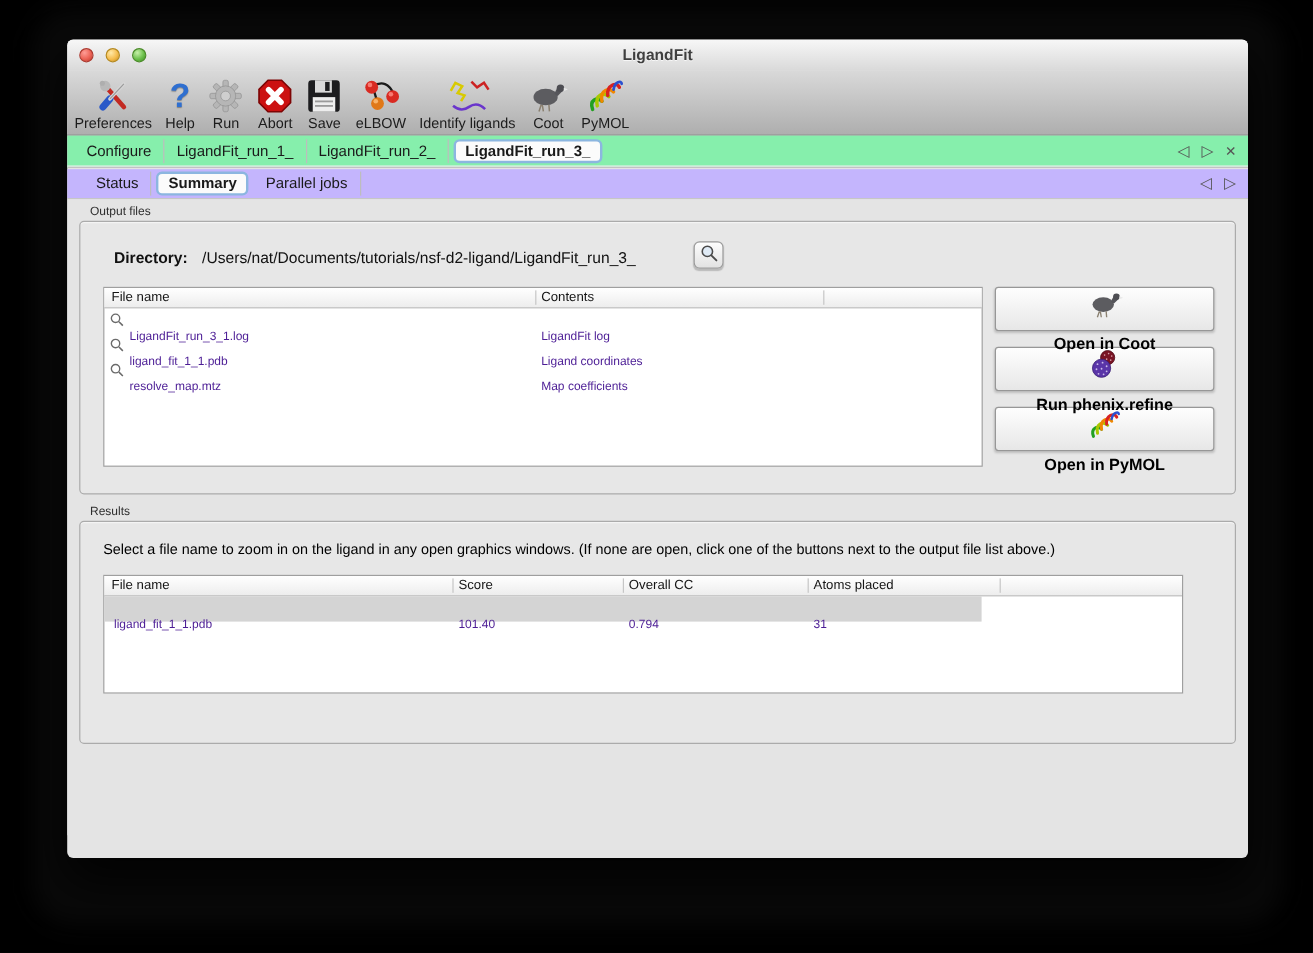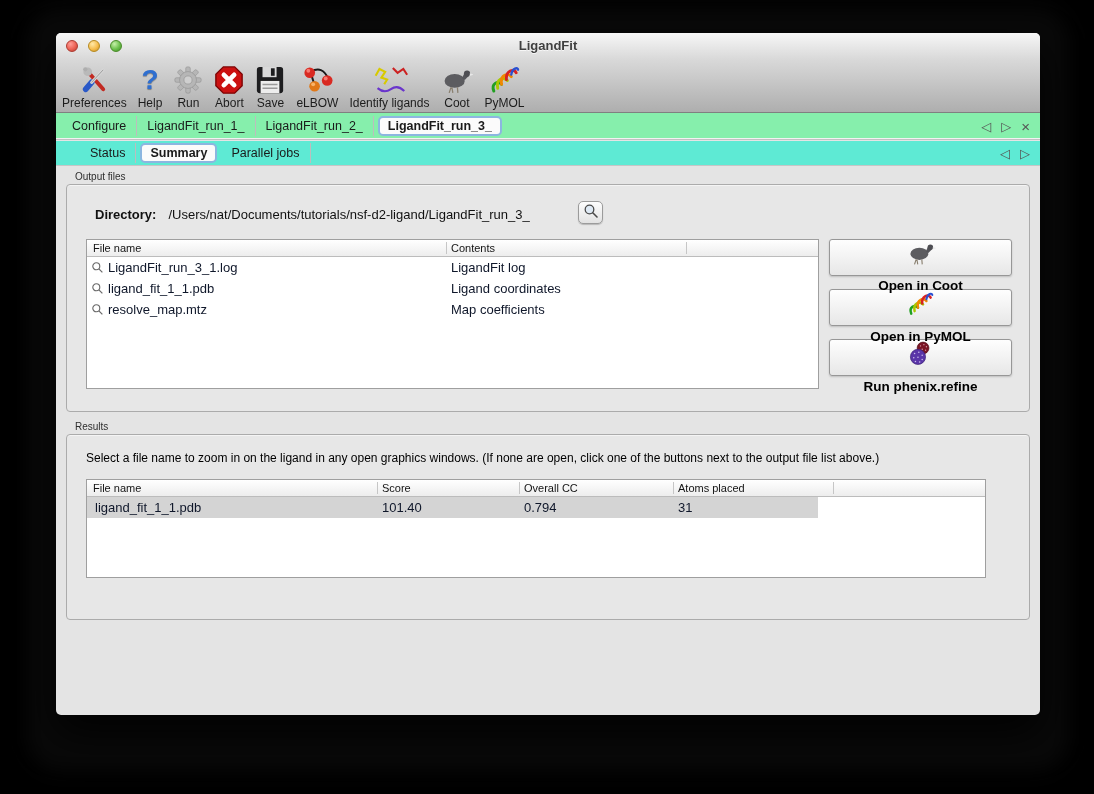--- a/index.html
+++ b/index.html
@@ -19,21 +19,21 @@
 
   .toolbar { position:absolute; left:0; top:26px; right:0; height:54px; background:linear-gradient(#d9d9d9,#aeaeae); border-bottom:1px solid #808080; display:flex; align-items:flex-end; padding:0 0 2px 6px; gap:11px; }
   .titem { display:flex; flex-direction:column; align-items:center; justify-content:flex-end; cursor:default; }
   .ticon { height:33px; display:flex; align-items:center; justify-content:center; }
   .tlabel { font-size:12px; color:#1c1c1c; line-height:14px; white-space:nowrap; }
   .helpglyph { font-size:28px; font-weight:bold; color:#2f6fd0; text-shadow:0 1px 1px rgba(0,0,0,.35); line-height:30px; }
 
   
   .tabrow { position:absolute; left:0; right:0; display:flex; align-items:center; background:#86efac; }
   .tabrow.main { top:80px; height:27px; border-bottom:1px solid #c2c2c2; box-shadow:inset 0 -1px 0 #f2f2f2; padding-left:6px; }
-  .tabrow.sub  { top:108px; height:25px; border-bottom:1px solid #c6c6c6; background:#5eead4; padding-left:24px; }
+  .tabrow.sub  { top:108px; height:25px; border-bottom:1px solid #c6c6c6; background:#c4b5fd; padding-left:14px; }
   .tab { font-size:12.5px; color:#1a1a1a; padding:3px 10px; border-right:1px solid #bdbdbd; white-space:nowrap; }
   .tab:last-of-type { border-right:none; }
   .tab.selected { font-weight:bold; background:#fbfbfb; border:2px solid #8cb6e0; border-radius:5px; padding:1px 8px; margin:0 4px; }
   .tabnav { margin-left:auto; display:flex; align-items:center; gap:10px; padding-right:10px; color:#555; font-size:13px; }
   .tabnav span { cursor:default; }
   .closex { font-size:15px; line-height:13px; }
 
   
   .content { position:absolute; left:0; top:133px; right:0; bottom:19px; background:#e4e4e4; padding:3px 10px 0; }
   .grouplabel { font-size:10px; color:#2e2e2e; margin:2px 0 2px 9px; }
@@ -47,21 +47,21 @@
   .dirpath { font-size:13px; color:#111; }
   .searchbtn { position:absolute; left:511px; top:16px; width:25px; height:23px; border:1px solid #9b9b9b; border-radius:5px; background:linear-gradient(#fdfdfd,#e2e2e2); display:flex; align-items:center; justify-content:center; box-shadow:0 1px 1px rgba(0,0,0,.2); }
 
   .datatable { position:absolute; background:#fff; border:1px solid #9f9f9f; }
   #filetable { left:19px; top:54px; width:733px; height:150px; }
   #resulttable { left:19px; top:44px; width:900px; height:99px; }
   .thead { position:relative; height:17px; background:linear-gradient(#ffffff,#ededed); border-bottom:1px solid #bcbcbc; }
   .th { position:absolute; top:2px; font-size:11px; color:#141414; }
   .tdiv { position:absolute; top:2px; bottom:2px; width:1px; background:#c6c6c6; }
   .trow { position:relative; height:21px; }
-  .trow .cell { position:absolute; top:3px; font-size:13px; color:#0f172a; white-space:nowrap; }
+  .trow .cell { position:absolute; top:18px; font-size:10px; color:#4c1d95; white-space:nowrap; }
   .rowicon { position:absolute; left:4px; top:3px; }
   .hl { background:#d4d4d4; }
 
   .actions { position:absolute; left:762px; top:54px; width:183px; }
   .actbtn { width:183px; height:37px; margin-bottom:13px; display:flex; align-items:center; gap:8px; padding:0 8px; background:linear-gradient(#fefefe,#e7e7e7); border:1px solid #979797; border-radius:3px; box-shadow:0 1px 2px rgba(0,0,0,.18); cursor:default;flex-direction:column; }
   .actbtn .lbl { font-size:13.5px; font-weight:bold; color:#000; white-space:nowrap; }
 
   .instruction { position:absolute; left:19px; top:16px; right:14px; font-size:12px; color:#000; white-space:nowrap; }
 
   
@@ -270,32 +270,20 @@
             <span>
               <svg width="30" height="26" viewBox="0 0 36 32">
                 <ellipse cx="16" cy="17" rx="11" ry="7.5" fill="#5c5c60"></ellipse>
                 <path d="M24 14 Q27 6 30 7 Q33 8 31 12 L27 16 Z" fill="#55555a"></path>
                 <circle cx="29.5" cy="9" r="3.4" fill="#4d4d52"></circle>
                 <path d="M32.5 8.5 l4 1.5 l-4 1.5 z" fill="#e8e8e8"></path>
                 <path d="M12 24 l-2 6 M13 24 l1 6 M19 24 l0.5 6" stroke="#8a8070" stroke-width="1.4" fill="none"></path>
               </svg>
             </span>
             <span class="lbl">Open in Coot</span>
-          </div>
-          <div class="actbtn">
-            <span>
-              <svg width="27" height="27" viewBox="0 0 32 32" fill="none" stroke-linecap="round">
-                <path d="M5 28 C2 20 9 17 13 21" stroke="#21a021" stroke-width="3"></path>
-                <path d="M9 25 C7 15 15 13 19 17" stroke="#a9c800" stroke-width="3"></path>
-                <path d="M13 21 C11 11 20 9 23 13" stroke="#f08800" stroke-width="3"></path>
-                <path d="M18 16 C17 7 26 4 28 9" stroke="#d82222" stroke-width="3"></path>
-                <path d="M23 11 C24 4 30 3 30 6" stroke="#2a4fd0" stroke-width="2.4"></path>
-              </svg>
-            </span>
-            <span class="lbl">Open in PyMOL</span>
           </div>
           <div class="actbtn">
             <span>
               <svg width="27" height="27" viewBox="0 0 32 32">
                 <circle cx="19" cy="9.5" r="7" fill="#7a1424" stroke="#4d0a16" stroke-width="0.8"></circle>
                 <g fill="#e8b9c2" opacity="0.85">
                   <circle cx="16" cy="7" r="0.8"></circle>
                     <circle cx="20" cy="5.5" r="0.8"></circle>
                     <circle cx="23" cy="8" r="0.8"></circle>
                     <circle cx="18" cy="11" r="0.8"></circle>
@@ -310,20 +298,32 @@
                     <circle cx="8" cy="21" r="0.9"></circle>
                     <circle cx="13" cy="20.5" r="0.9"></circle>
                     <circle cx="18" cy="23" r="0.9"></circle>
                     <circle cx="10" cy="25.5" r="0.9"></circle>
                     <circle cx="15" cy="26" r="0.9"></circle>
                 </g>
               </svg>
             </span>
             <span class="lbl">Run phenix.refine</span>
           </div>
+          <div class="actbtn">
+            <span>
+              <svg width="27" height="27" viewBox="0 0 32 32" fill="none" stroke-linecap="round">
+                <path d="M5 28 C2 20 9 17 13 21" stroke="#21a021" stroke-width="3"></path>
+                <path d="M9 25 C7 15 15 13 19 17" stroke="#a9c800" stroke-width="3"></path>
+                <path d="M13 21 C11 11 20 9 23 13" stroke="#f08800" stroke-width="3"></path>
+                <path d="M18 16 C17 7 26 4 28 9" stroke="#d82222" stroke-width="3"></path>
+                <path d="M23 11 C24 4 30 3 30 6" stroke="#2a4fd0" stroke-width="2.4"></path>
+              </svg>
+            </span>
+            <span class="lbl">Open in PyMOL</span>
+          </div>
         </div>
       </div>
 
       <div class="grouplabel results">Results</div>
       <div class="groupbox" id="gb-results">
         <div class="instruction">Select a file name to zoom in on the ligand in any open graphics windows.  (If none are open, click one of the buttons next to the output file list above.)</div>
         <div class="datatable" id="resulttable">
           <div class="thead">
             <span class="th" style="left:6px">File name</span>
             <span class="tdiv" style="left:290px"></span>

